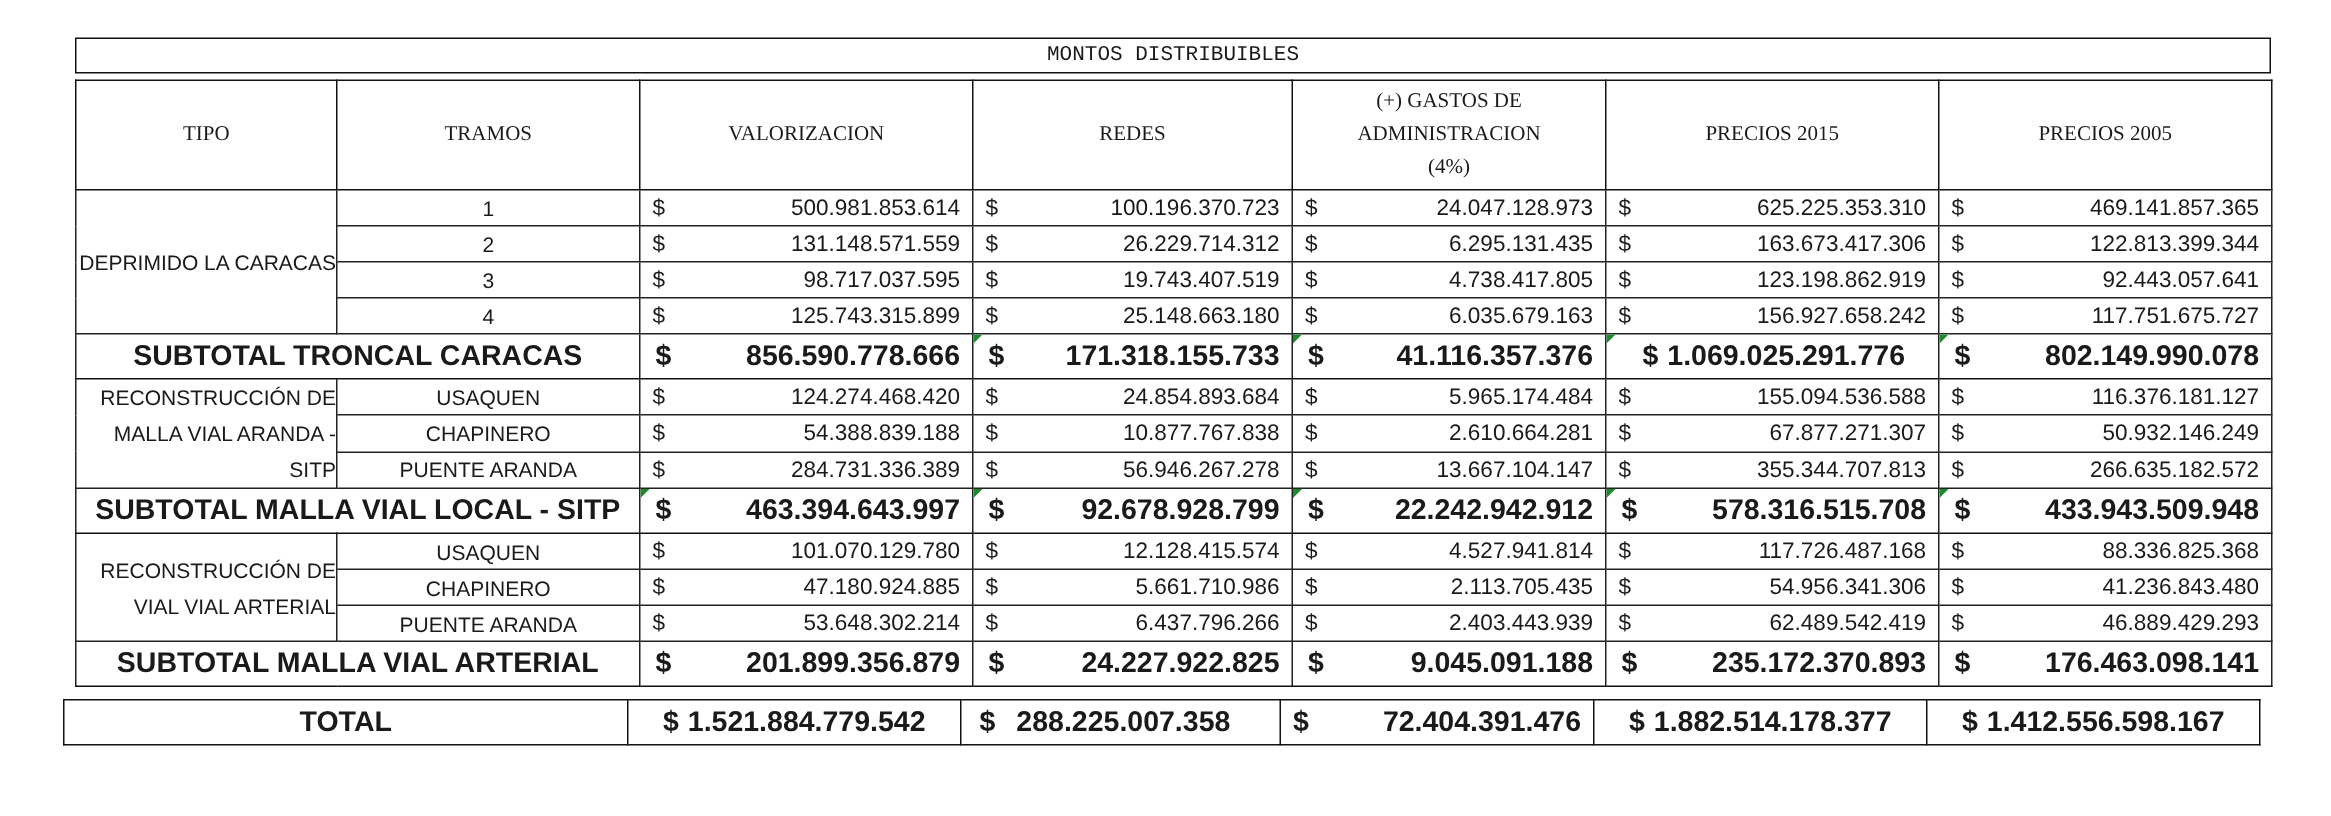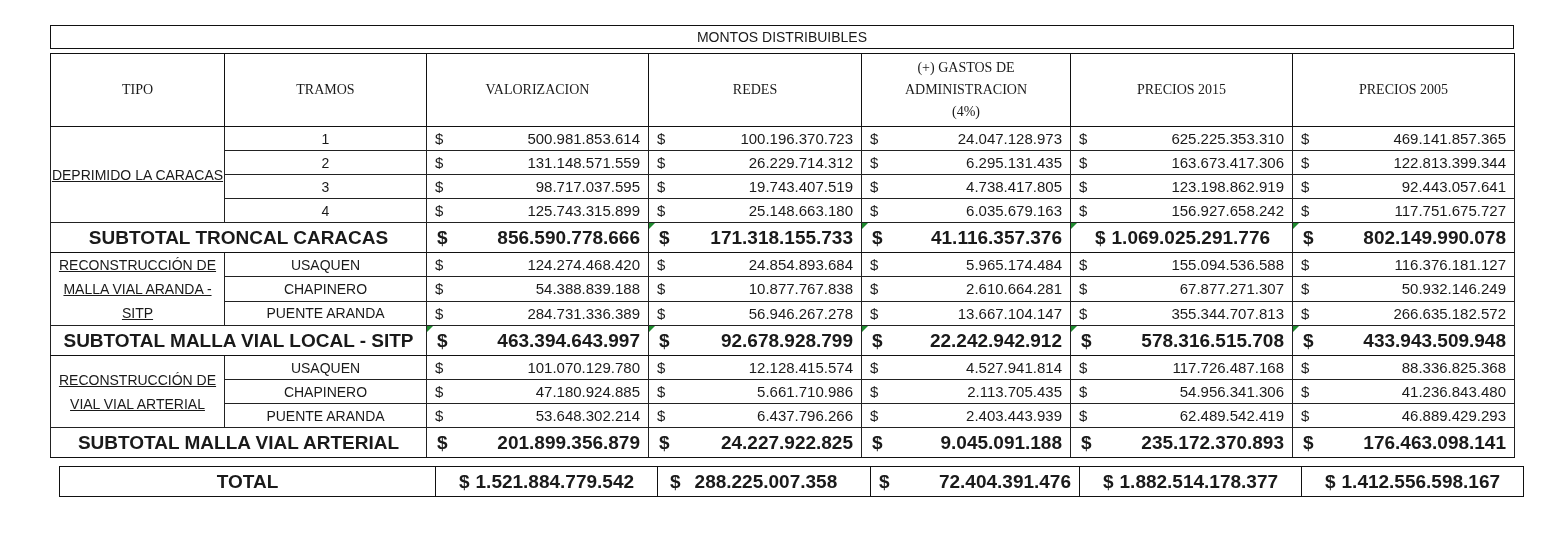--- a/index.html
+++ b/index.html
@@ -1,28 +1,28 @@
 <!DOCTYPE html>
 <html><head>
 <meta charset="utf-8">
 <style>
   html, body { margin:0; padding:0; background:#ffffff; }
   body { width:1554px; height:544px; position:relative; overflow:hidden;
          font-family:"Liberation Sans", sans-serif; color:#1a1a1a; }
   .abs { position:absolute; box-sizing:border-box; }
   .title-box { left:50px; top:25px; width:1464px; height:24px; border:1.5px solid #111;
-    display:flex; align-items:center; justify-content:center; font-size:14px; }
+    display:flex; align-items:center; justify-content:center; font-size:14px;font-family:Liberation Mono, monospace; }
   table { border-collapse:collapse; table-layout:fixed; }
   #main { position:absolute; left:50px; top:53px; width:1464px; }
-  #total { position:absolute; left:59px; top:466px; width:1464px; }
+  #total { position:absolute; left:42px; top:466px; width:1464px; }
   td, th { border:1px solid #222; padding:0; font-weight:normal; overflow:hidden; white-space:nowrap; }
   .hdr th { height:72px; font-size:14px; text-align:center; line-height:22px; border:1.5px solid #111; white-space:normal;font-family:Liberation Serif, serif; }
   .row td { height:23px; font-size:15px; }
   .row td.lbl { text-align:center; font-size:14px; }
-  .row td.grp { text-align:center; font-size:14px; line-height:24px; white-space:normal;text-decoration:underline; }
+  .row td.grp { text-align:right; font-size:14px; line-height:24px; white-space:normal; }
   .money { display:flex; justify-content:space-between; align-items:center; padding:0 8px 0 8px; }
   .sub td { height:29px; font-size:19px; font-weight:bold; border-top:1.5px solid #111; border-bottom:1.5px solid #111; position:relative;margin-left:40px; }
   .sub td.lbl { text-align:center; }
   .sub .money { padding:0 8px 0 10px; }
   .tot td { height:29px; font-size:19px; font-weight:bold; border:1.5px solid #111; }
   .tot td.lbl { text-align:center; }
   .flag::before { content:""; position:absolute; left:0; top:0; border-top:6px solid #1e8a2e; border-right:6px solid transparent; }
   .compact { justify-content:center; gap:6px; }
 </style>
 </head>

